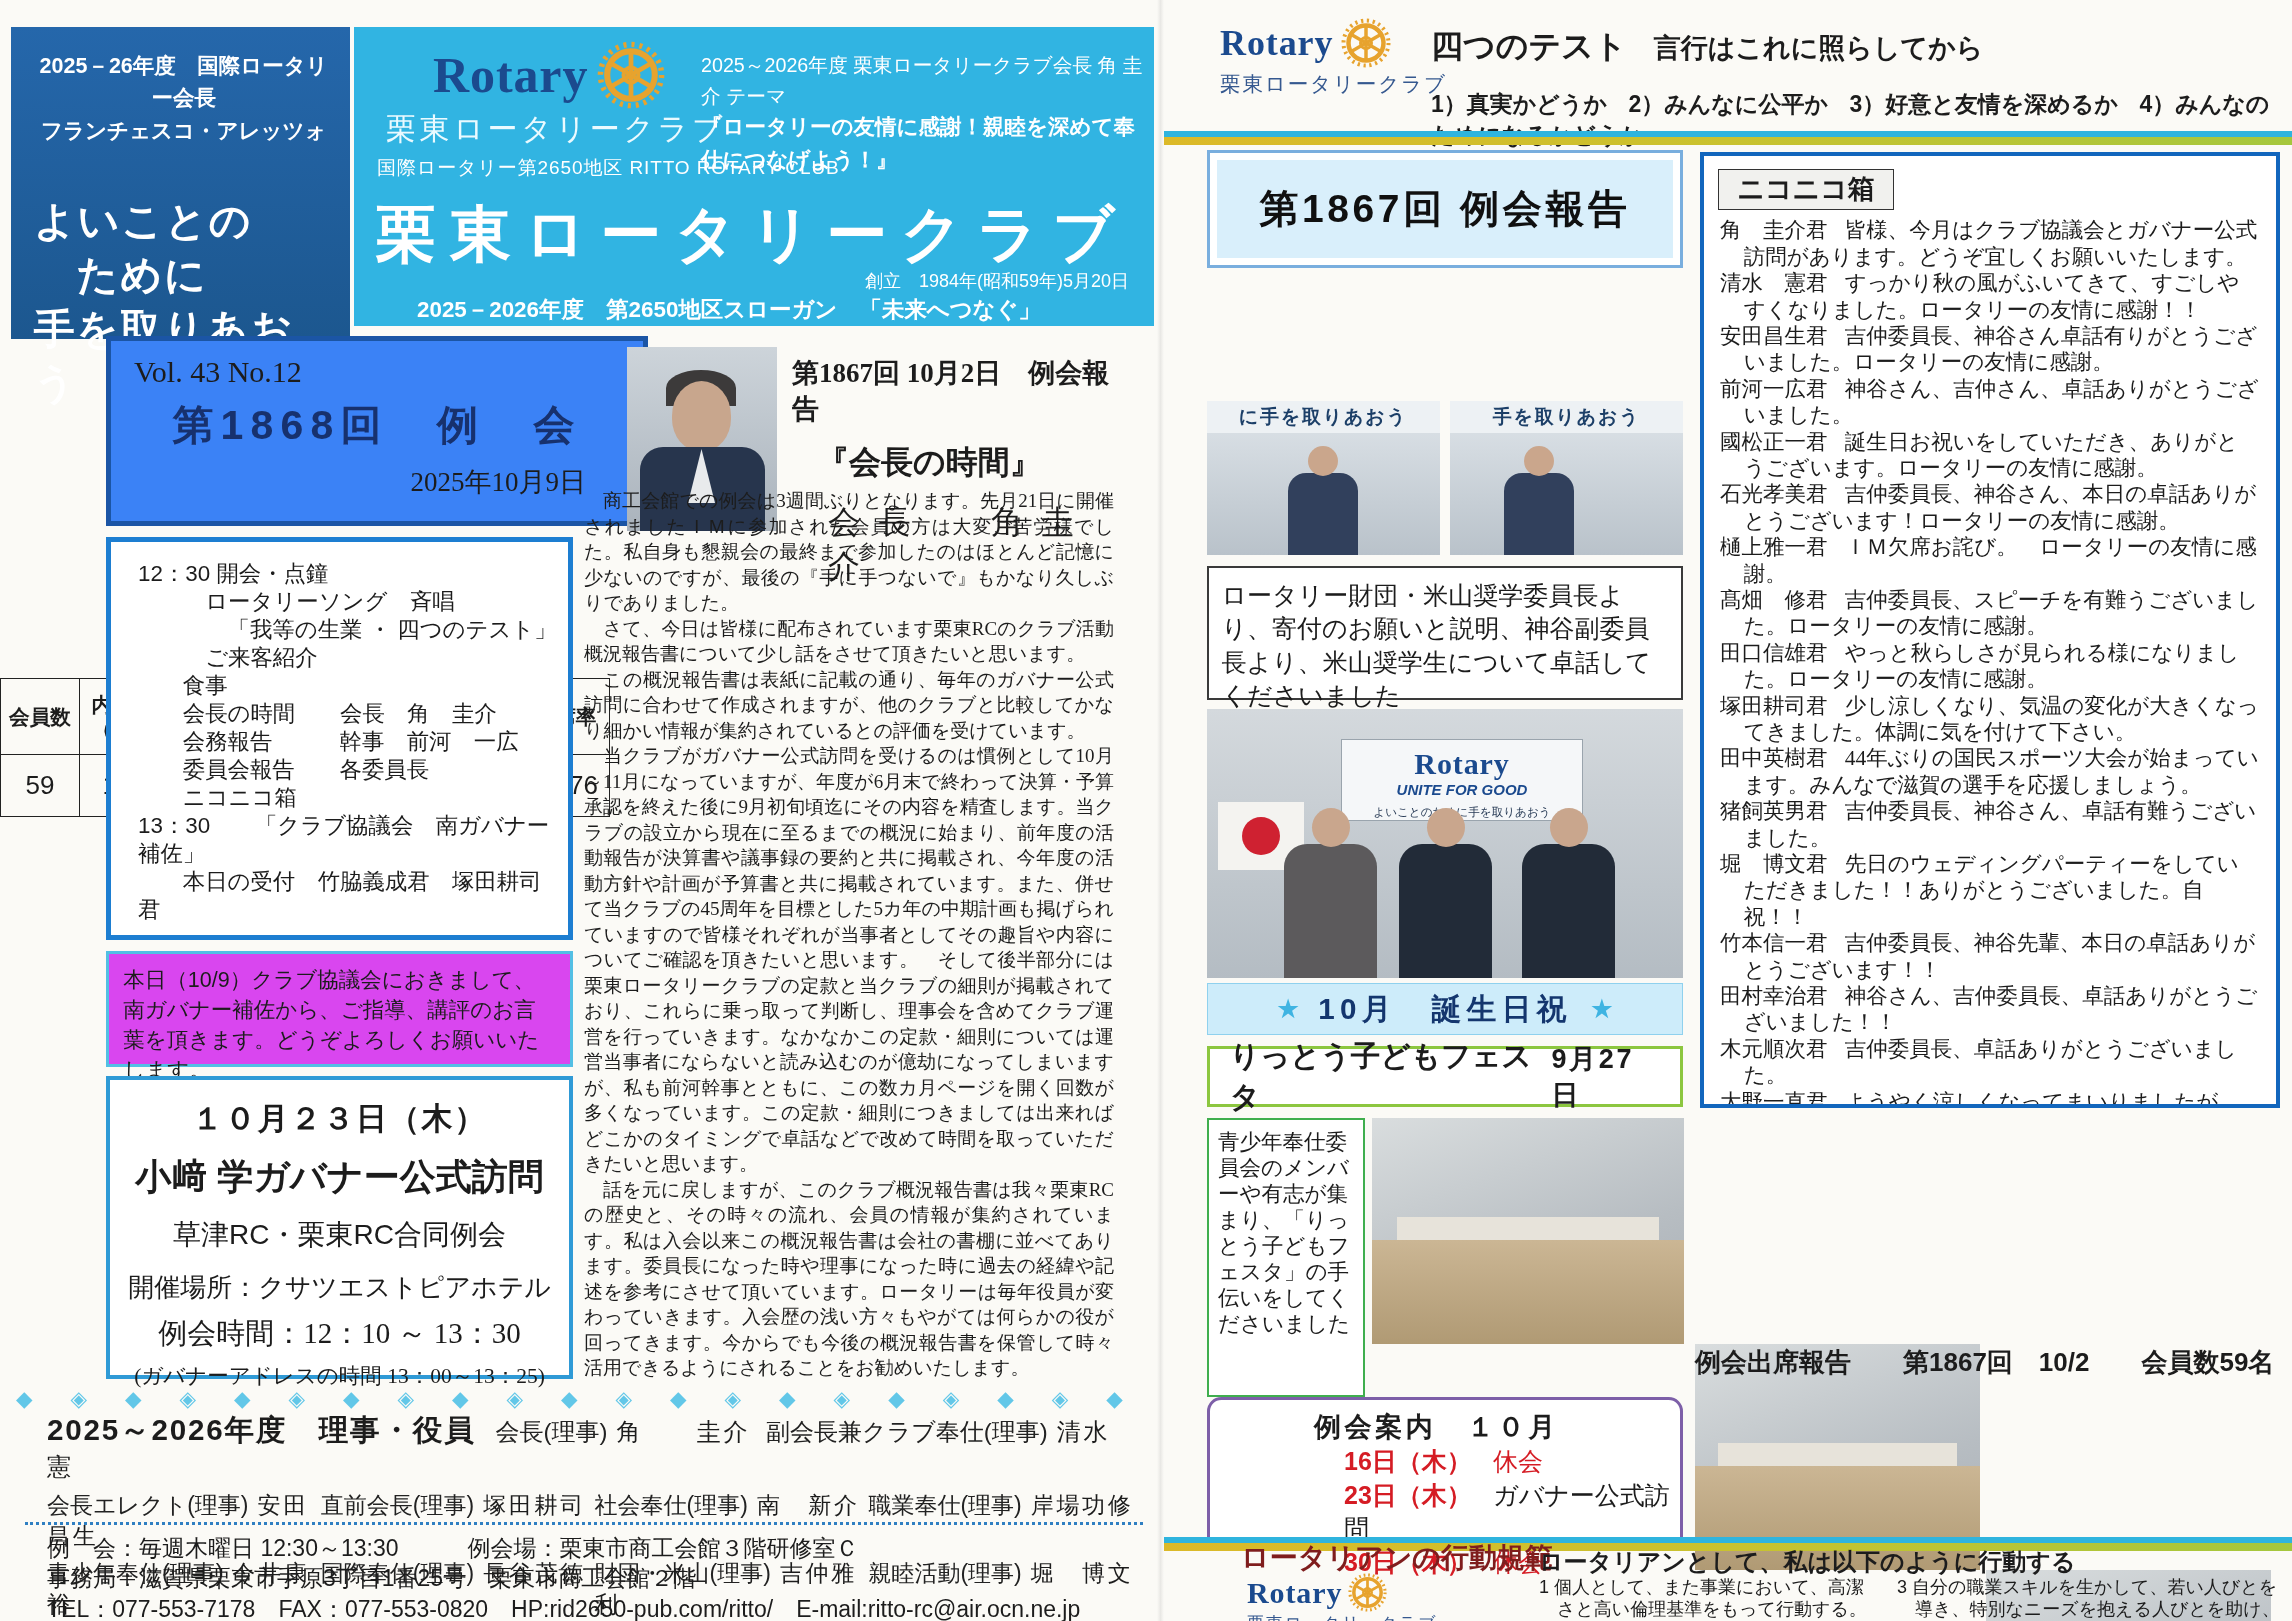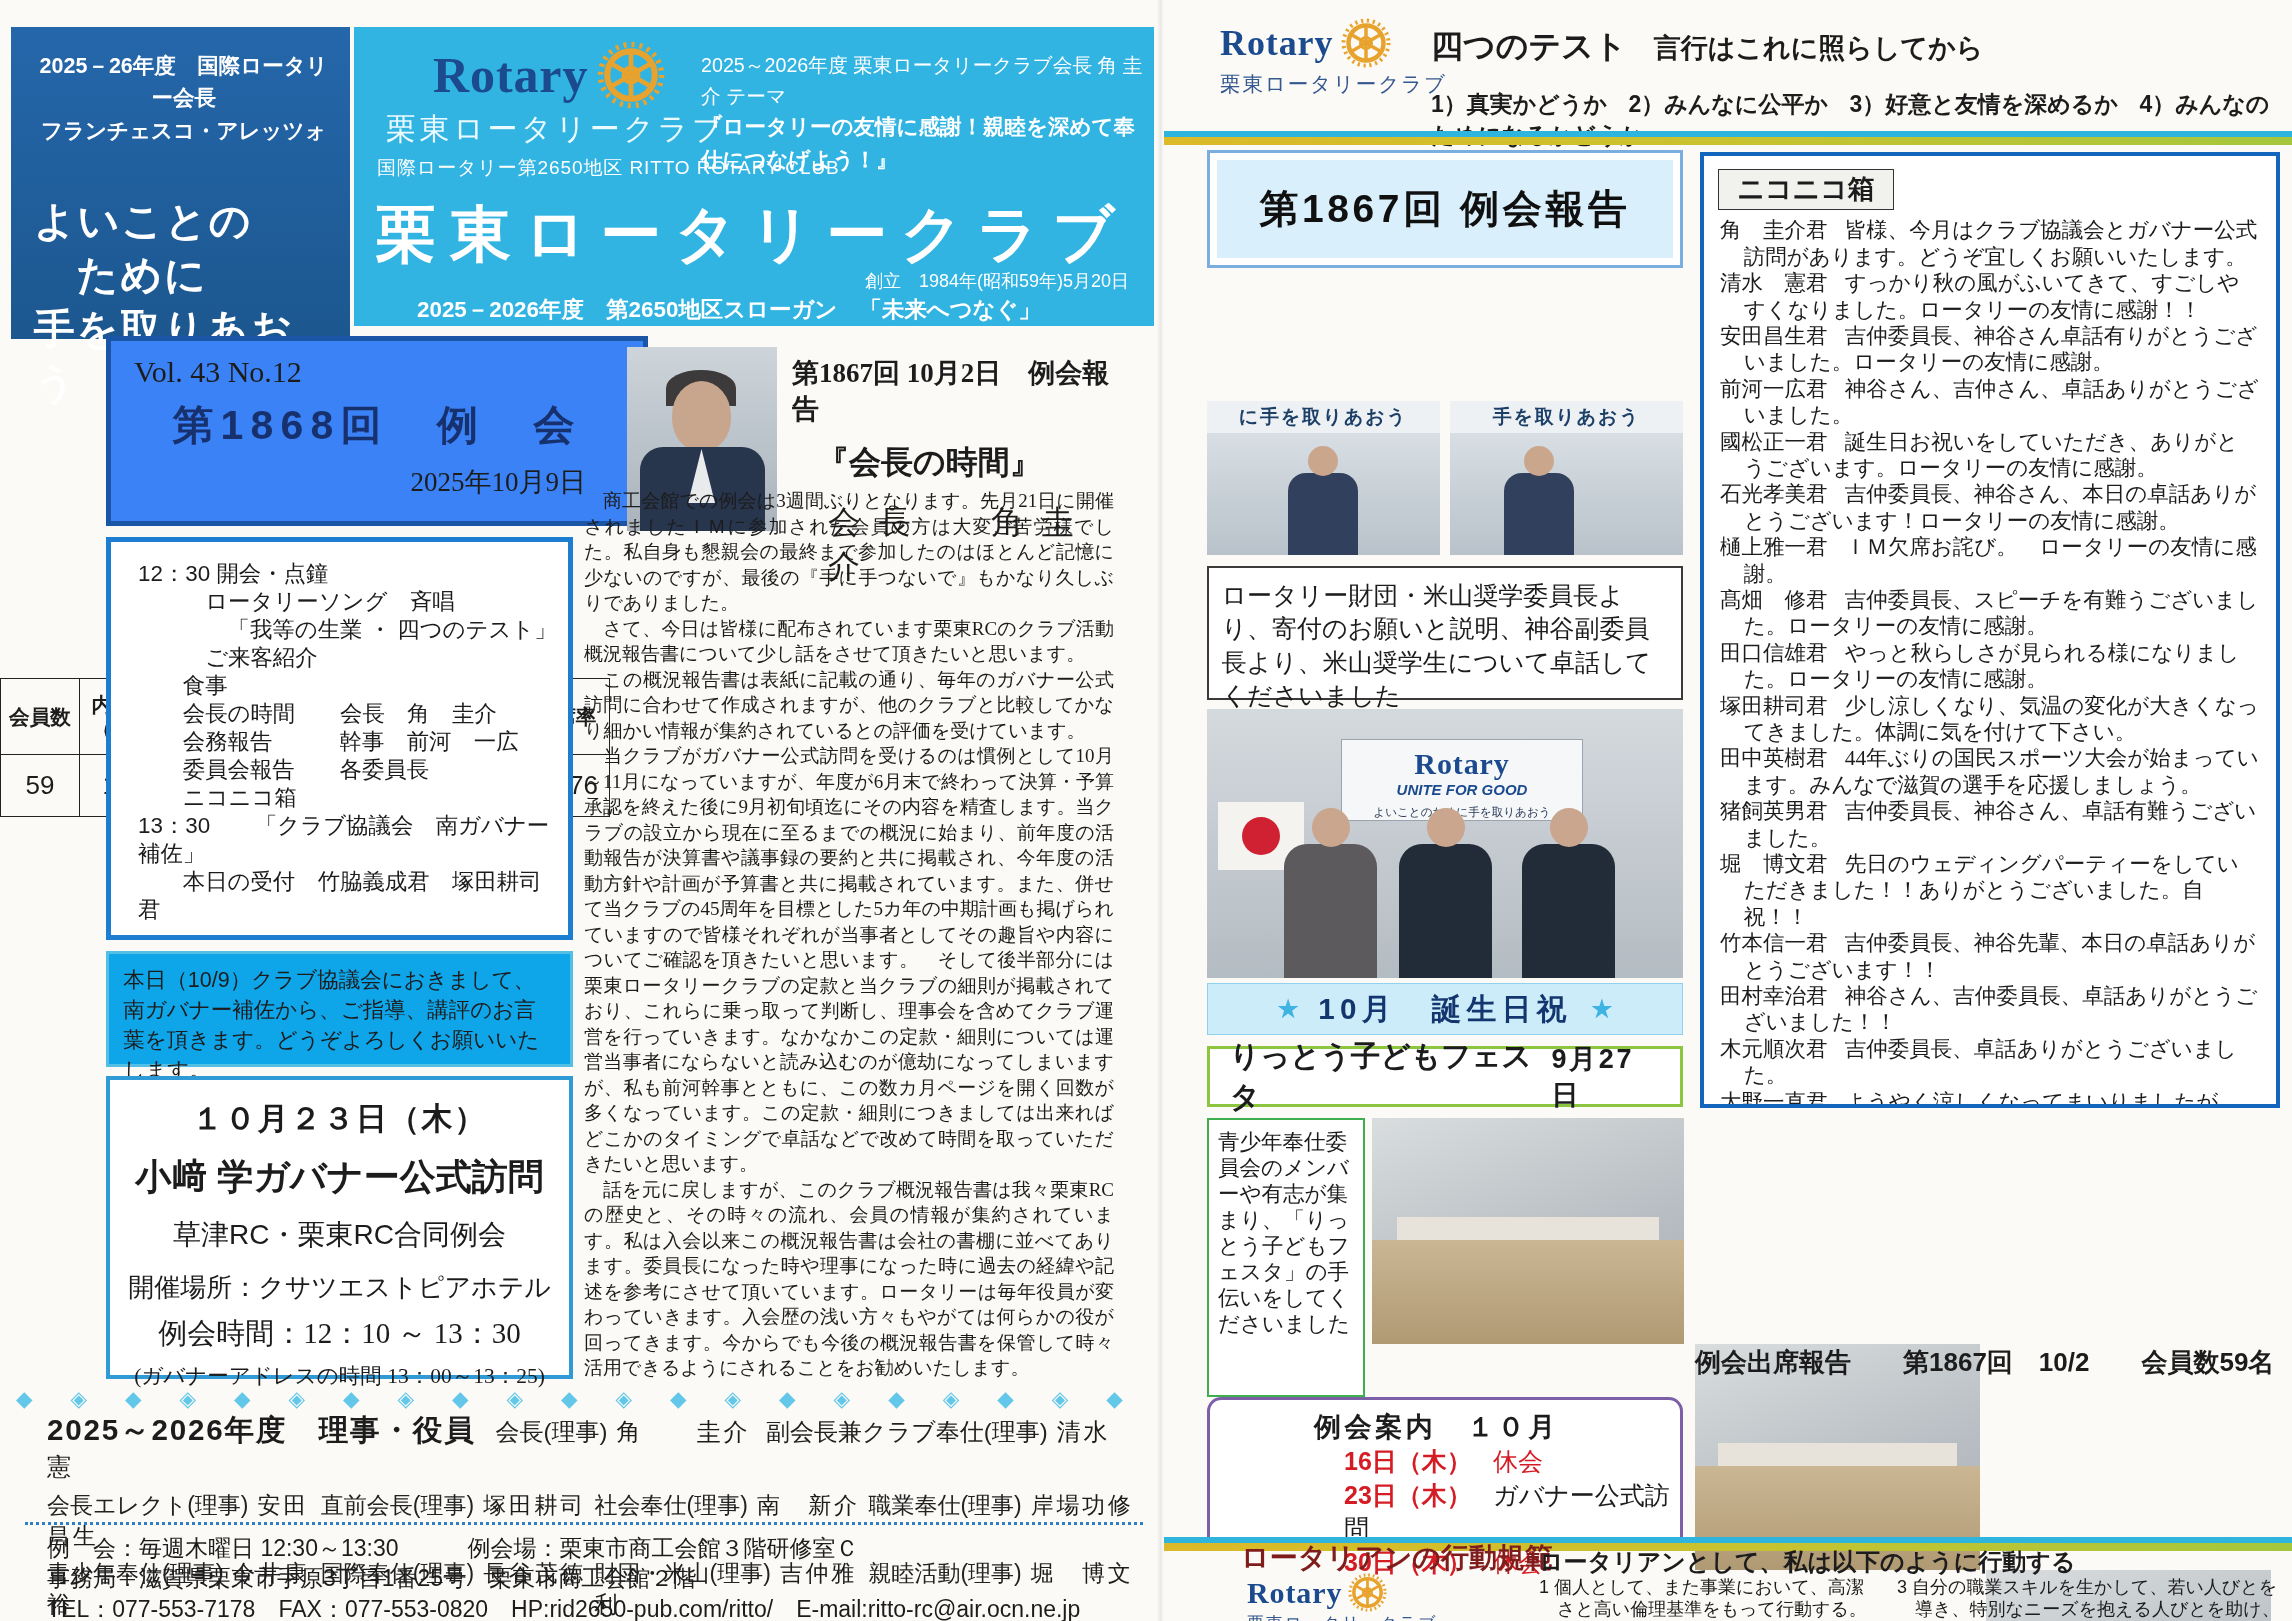--- a/index.html
+++ b/index.html
@@ -28,21 +28,21 @@
   .founded{position:absolute;right:25px;top:242px;font-size:18px;}
   .slogan{position:absolute;left:63px;top:267px;font-size:22.4px;font-weight:bold;}
   
   .vol-box{left:106px;top:336px;width:542px;height:190px;border:5.4px solid #1b55a5;background:#3b82f6;box-sizing:border-box;}
   .vol-no{font-size:30px;margin:14.3px 0 0 23px;}
   .meeting-no{font-size:41px;font-weight:bold;color:#17316e;text-align:center;letter-spacing:7.2px;margin-top:9px;}
   .meeting-date{font-size:27px;text-align:right;padding-right:57px;margin-top:10.7px;}
   .sched-box{left:106px;top:537px;width:467px;height:403px;border:5.4px solid #1d7ed1;background:#fff;box-sizing:border-box;
              padding:18px 7.2px 0 27px;}
   .sched-line{font-size:22.4px;line-height:28px;white-space:pre-wrap;}
-  .notice-box{left:106px;top:951px;width:467px;height:116px;border:3.6px solid #53bfe4;background:#0ea5e9;box-sizing:border-box;
+  .notice-box{left:106px;top:951px;width:467px;height:116px;border:3.6px solid #53bfe4;background:#d946ef;box-sizing:border-box;
               padding:10.7px 14.3px;font-size:21.5px;line-height:1.4;}
   .gov-box{left:106px;top:1076px;width:467px;height:303px;border:4.5px solid #2f9ad6;background:#fff;box-sizing:border-box;
            text-align:center;padding-top:18px;}
   .gov-l1{font-size:31px;font-weight:bold;letter-spacing:1.8px;}
   .gov-l2{font-size:36px;font-weight:bold;margin-top:12.5px;}
   .gov-l3{font-size:28px;margin-top:14.3px;}
   .gov-l4{font-size:26px;margin-top:16px;}
   .gov-l5{font-size:29px;margin-top:9px;}
   .gov-l6{font-size:21.5px;margin-top:7.2px;}
   

